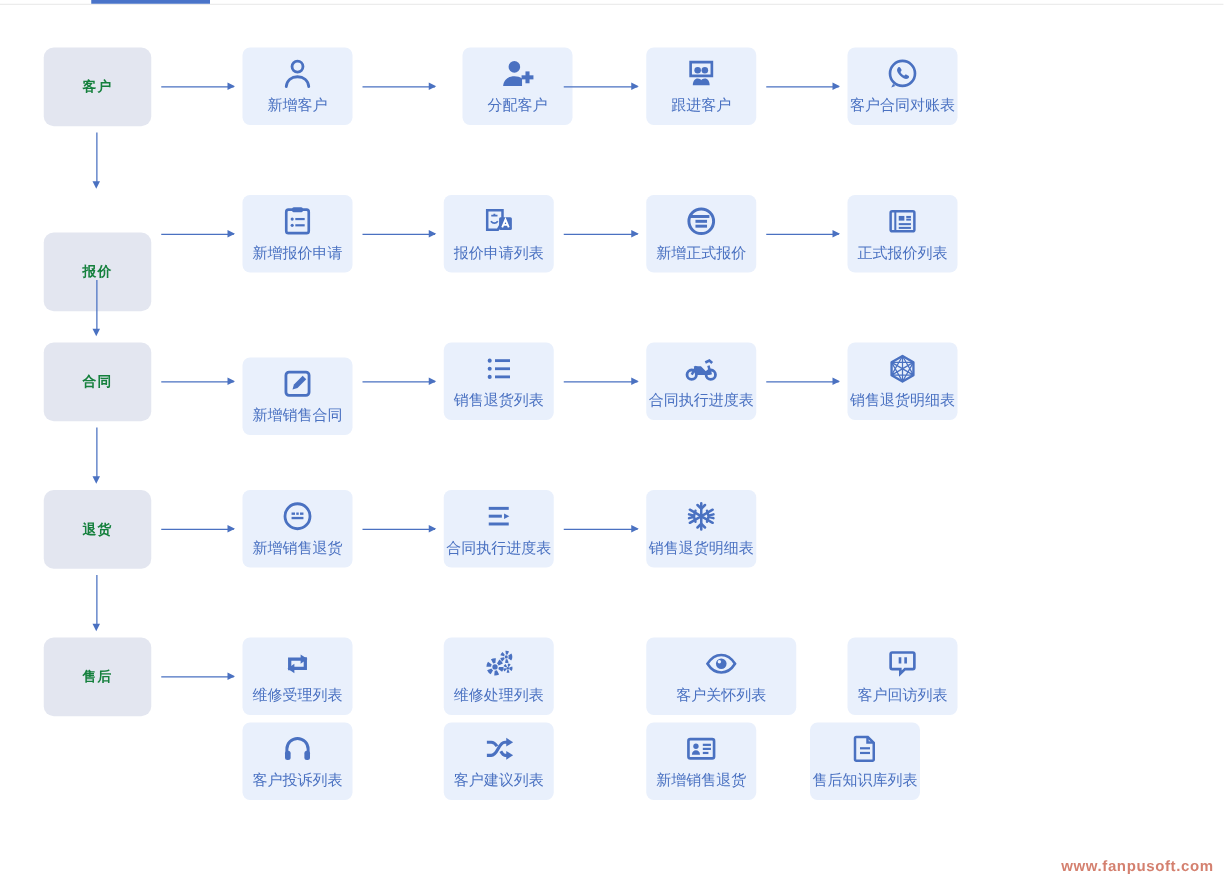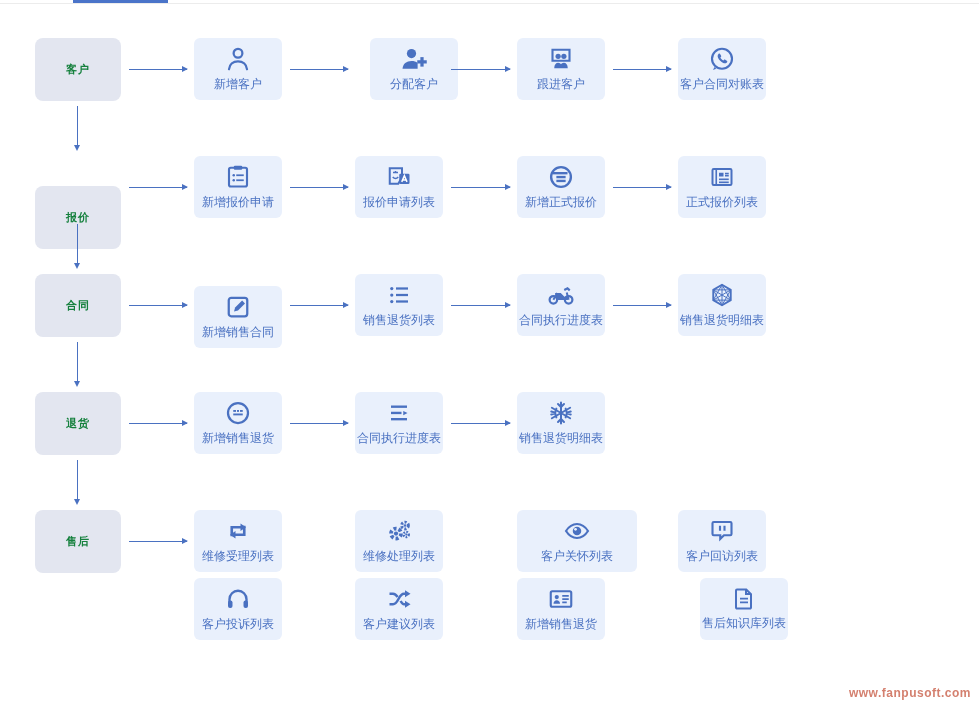--- a/index.html
+++ b/index.html
@@ -309,21 +309,21 @@
             <rect x="3.8" y="5.8" width="16.4" height="12.4" rx="1.2" fill="none" stroke="currentColor" stroke-width="1.7"></rect>
             <circle cx="8.6" cy="10.4" r="1.7" fill="currentColor"></circle>
             <path d="M6 15.8c0-1.9 1.2-2.9 2.6-2.9s2.6 1 2.6 2.9z" fill="currentColor"></path>
             <rect x="13" y="8.8" width="5.2" height="1.4" fill="currentColor"></rect>
             <rect x="13" y="11.4" width="5.2" height="1.4" fill="currentColor"></rect>
             <rect x="13" y="14" width="3.6" height="1.4" fill="currentColor"></rect>
           </svg>
         </span>
         <div class="card-label">新增销售退货</div>
       </div>
-      <div class="flow-card" style="left: 700px; top: 578px; font-family: Liberation Mono, monospace;">
+      <div class="flow-card" style="left: 648px; top: 578px;">
         <span class="card-icon">
           <svg viewBox="0 0 24 24">
             <path d="M6.4 4.4h7.4l3.8 3.8v10.6a.8.8 0 01-.8.8H6.4a.8.8 0 01-.8-.8V5.2a.8.8 0 01.8-.8z" fill="none" stroke="currentColor" stroke-width="1.6"></path>
             <path d="M13.6 4.6V8h3.6" fill="none" stroke="currentColor" stroke-width="1.6"></path>
             <rect x="8.8" y="11" width="6.4" height="1.4" fill="currentColor"></rect>
             <rect x="8.8" y="14" width="6.4" height="1.4" fill="currentColor"></rect>
           </svg>
         </span>
         <div class="card-label">售后知识库列表</div>
       </div>

